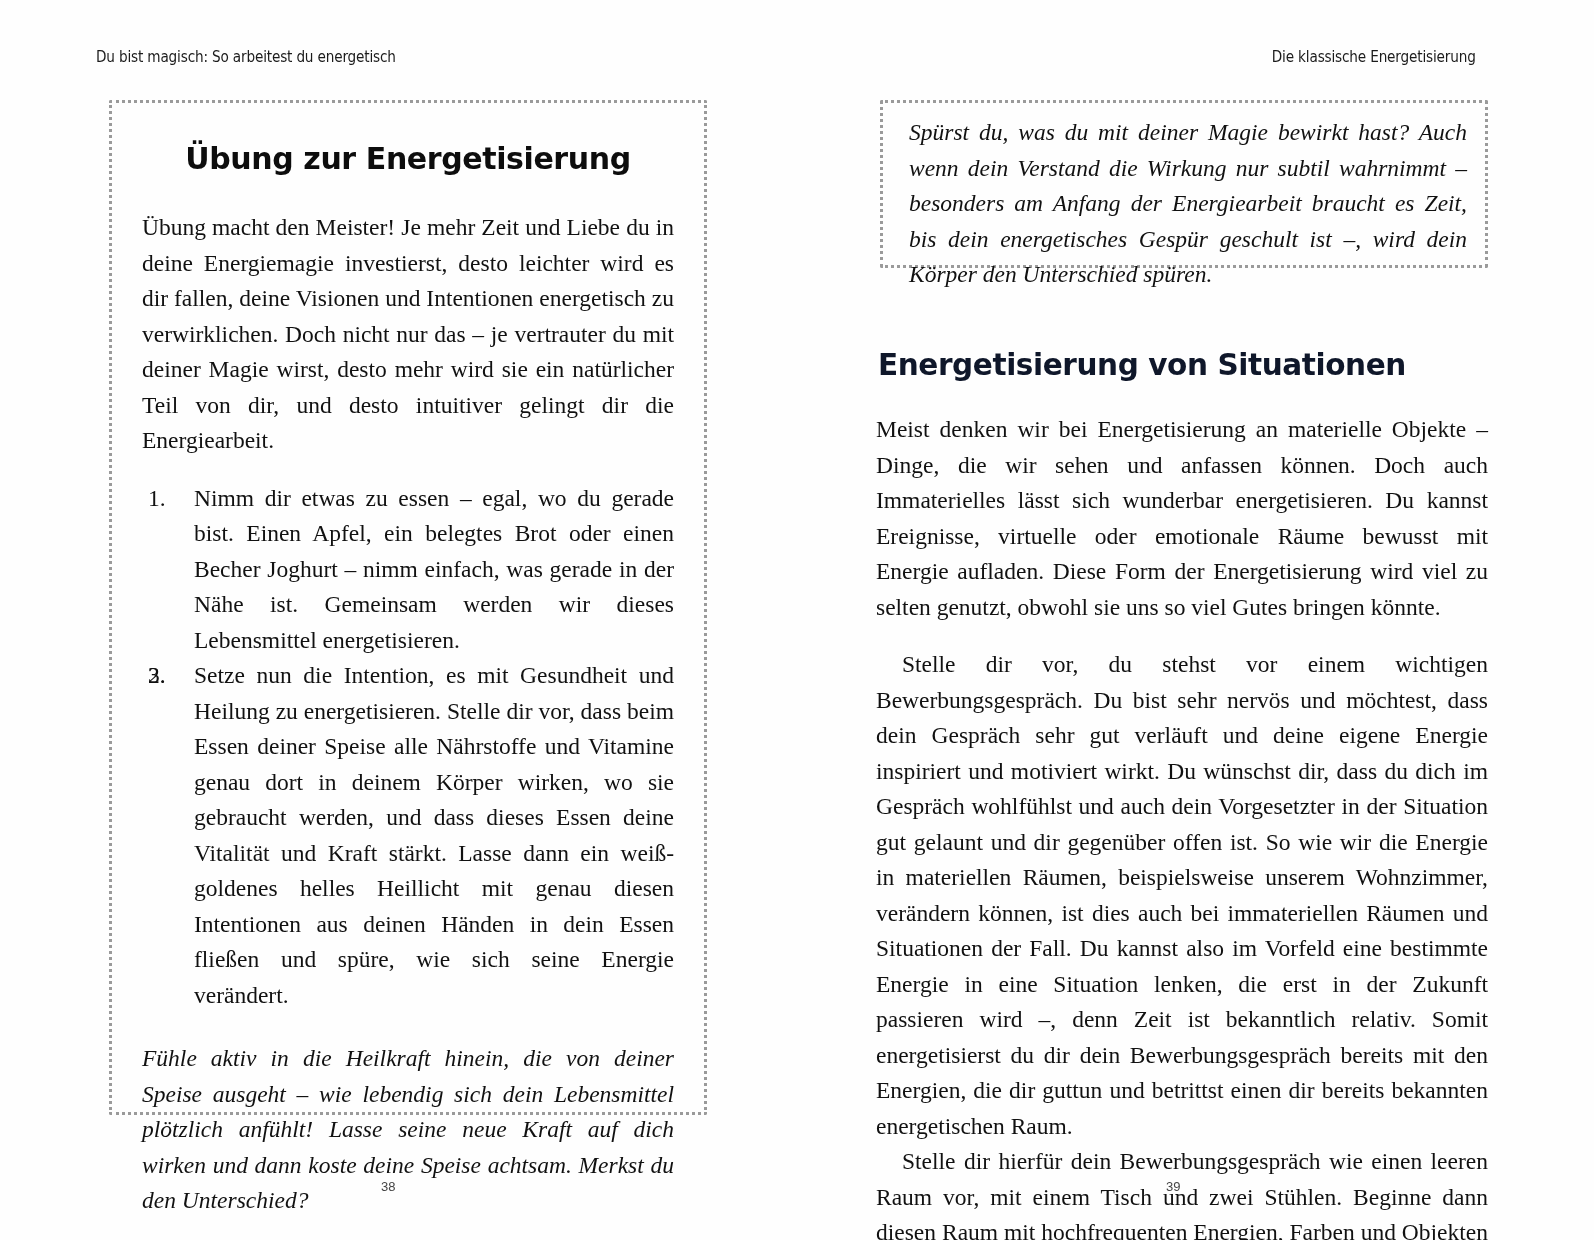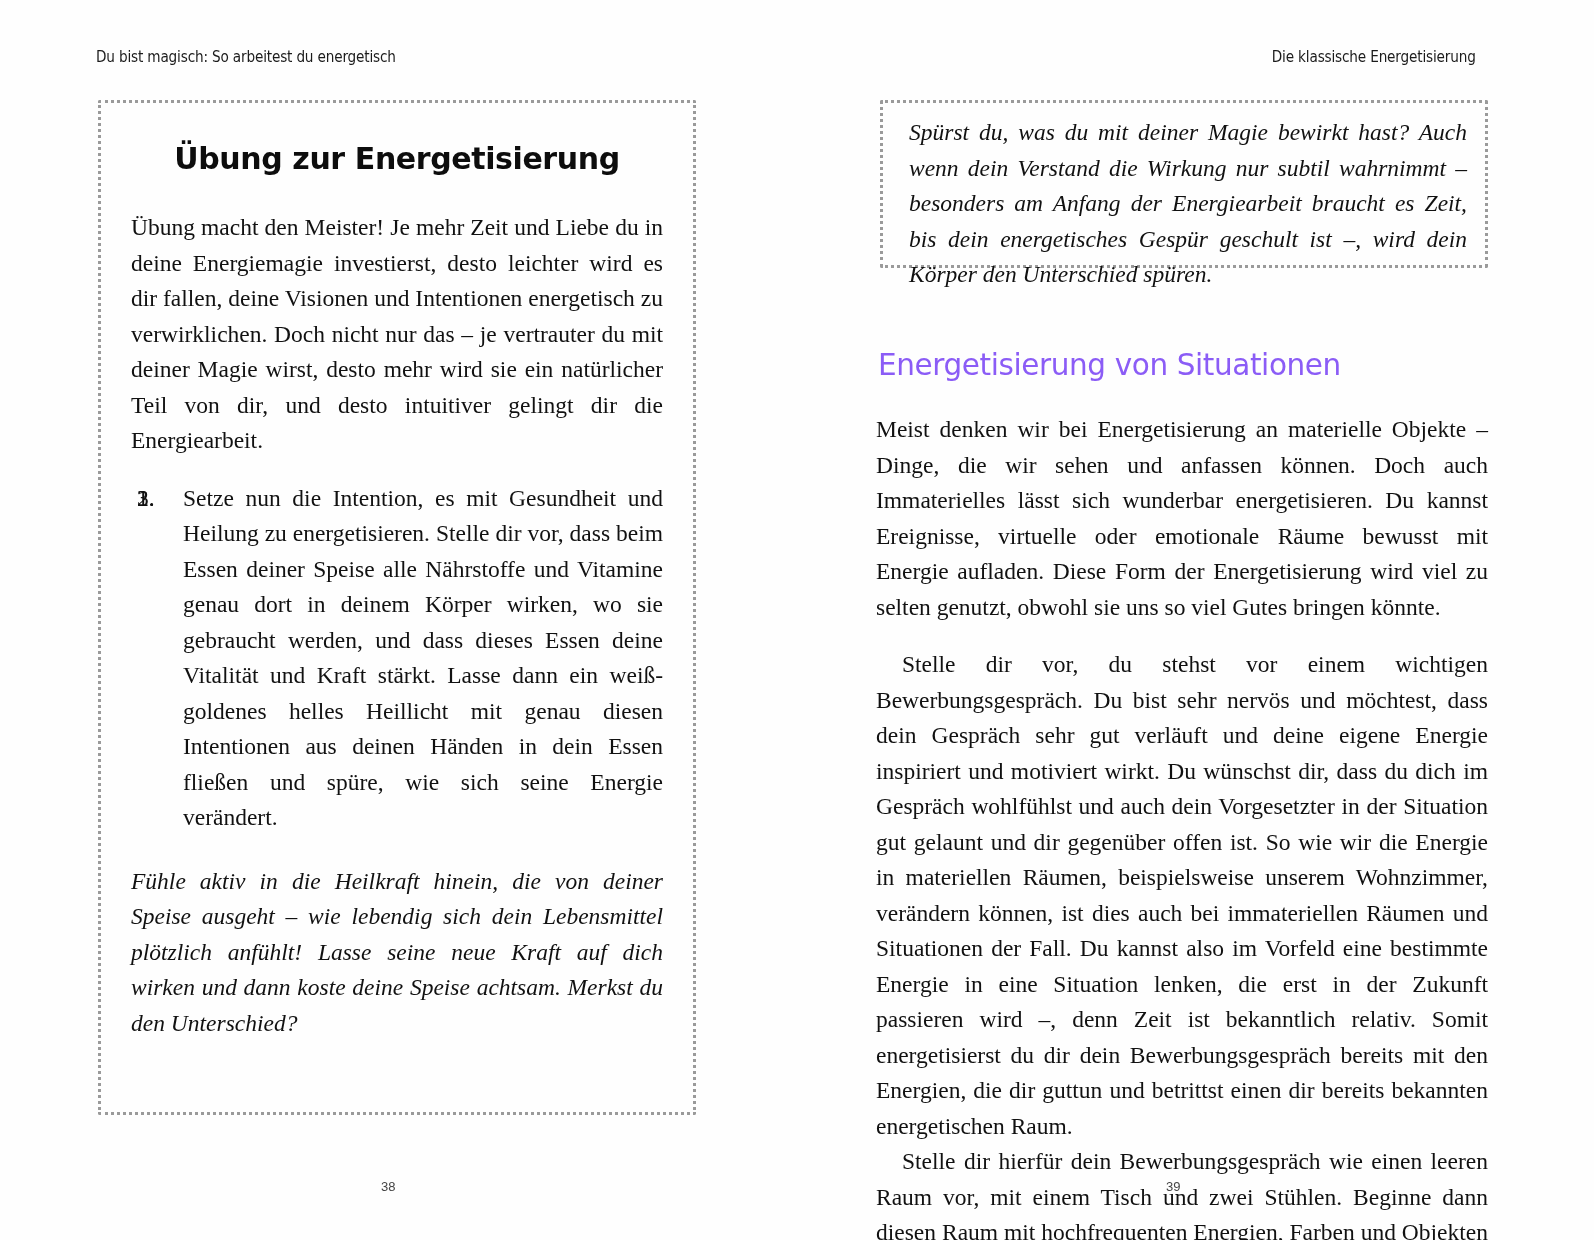--- a/index.html
+++ b/index.html
@@ -37,21 +37,21 @@
   .runhead-right { right: 118px; transform-origin: right center; }
 
   
   .dotbox {
     border: 3px dotted #9a9a9a;
     border-radius: 2px;
     box-sizing: border-box;
   }
   .dotbox-left {
     position: absolute;
-    left: 98px;
+    left: 109px;
     top: 100px;
     width: 598px;
     height: 1015px;
     padding: 34px 30px 20px 30px;
   }
   .dotbox-right {
     position: absolute;
     left: 880px;
     top: 100px;
     width: 608px;
@@ -64,25 +64,25 @@
     font-family: "DejaVu Sans", sans-serif;
     font-weight: bold;
     font-size: 30px;
     letter-spacing: -0.4px;
     text-align: center;
     margin: 4px 0 34px 0;
     color: #0d0d0d;
   }
   h2.section-title {
     font-family: "DejaVu Sans", sans-serif;
-    font-weight: normal;
+    font-weight: bold;
     font-size: 29.5px;
     letter-spacing: -0.4px;
     margin: 0;
-    color: #8b5cf6;
+    color: #0f172a;
   }
 
   p.body {
     font-size: 23.5px;
     line-height: 35.5px;
     text-align: justify;
     text-justify: inter-word;
     margin: 0 0 22px 0;
     hyphens: manual;
   }
@@ -149,20 +149,21 @@
 
   <div class="dotbox dotbox-left">
 
     <h2 class="exercise-title">Übung zur Energetisierung</h2>
 
     <p class="body">Übung macht den Meister! Je mehr Zeit und Liebe du in deine Energiemagie investierst, desto leichter wird es dir fallen, deine Visionen und Intentionen energetisch zu verwirklichen. Doch nicht nur das – je vertrauter du mit deiner Magie wirst, desto mehr wird sie ein natürlicher Teil von dir, und desto intuitiver gelingt dir die Energiearbeit.</p>
 
     <ol class="steps">
       <li>
         <span class="num">1.</span>
+        <span>Nimm dir etwas zu essen – egal, wo du gerade bist. Einen Apfel, ein belegtes Brot oder einen Becher Joghurt – nimm einfach, was gerade in der Nähe ist. Gemeinsam werden wir dieses Lebensmittel energetisieren.</span>
       </li>
       <li>
         <span class="num">2.</span>
       </li>
       <li>
         <span class="num">3.</span>
         <span>Setze nun die Intention, es mit Gesundheit und Heilung zu energetisieren. Stelle dir vor, dass beim Essen deiner Speise alle Nährstoffe und Vitamine genau dort in deinem Körper wirken, wo sie gebraucht werden, und dass dieses Essen deine Vitalität und Kraft stärkt. Lasse dann ein weiß-goldenes helles Heillicht mit genau diesen Intentionen aus deinen Händen in dein Essen fließen und spüre, wie sich seine Energie verändert.</span>
       </li>
     </ol>
 

